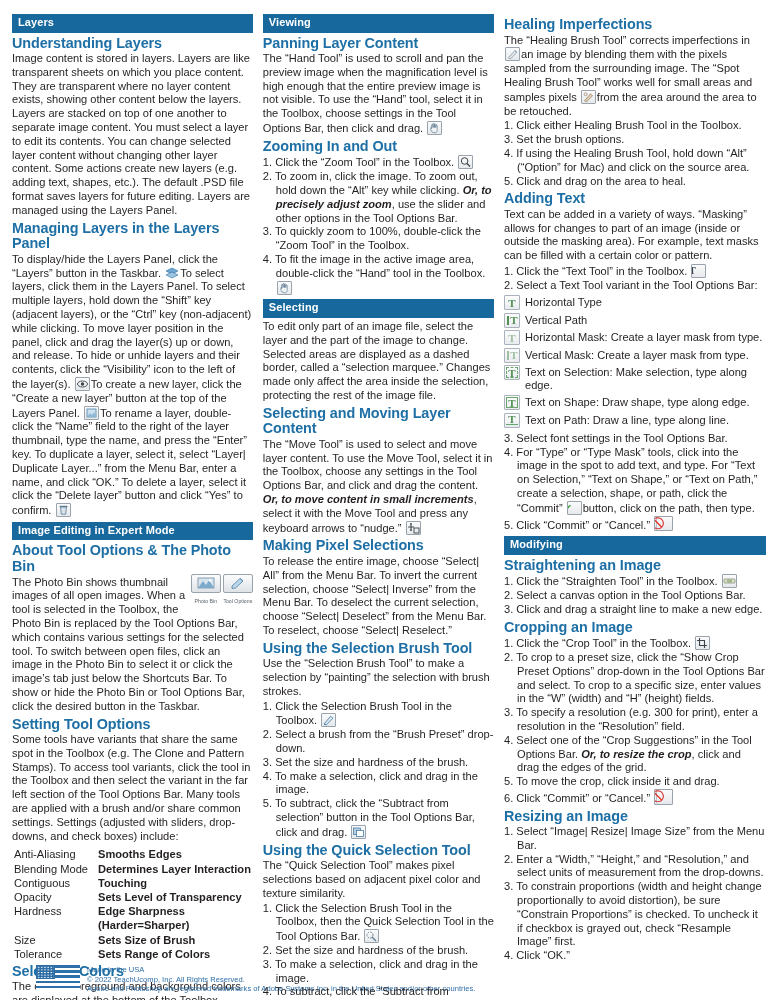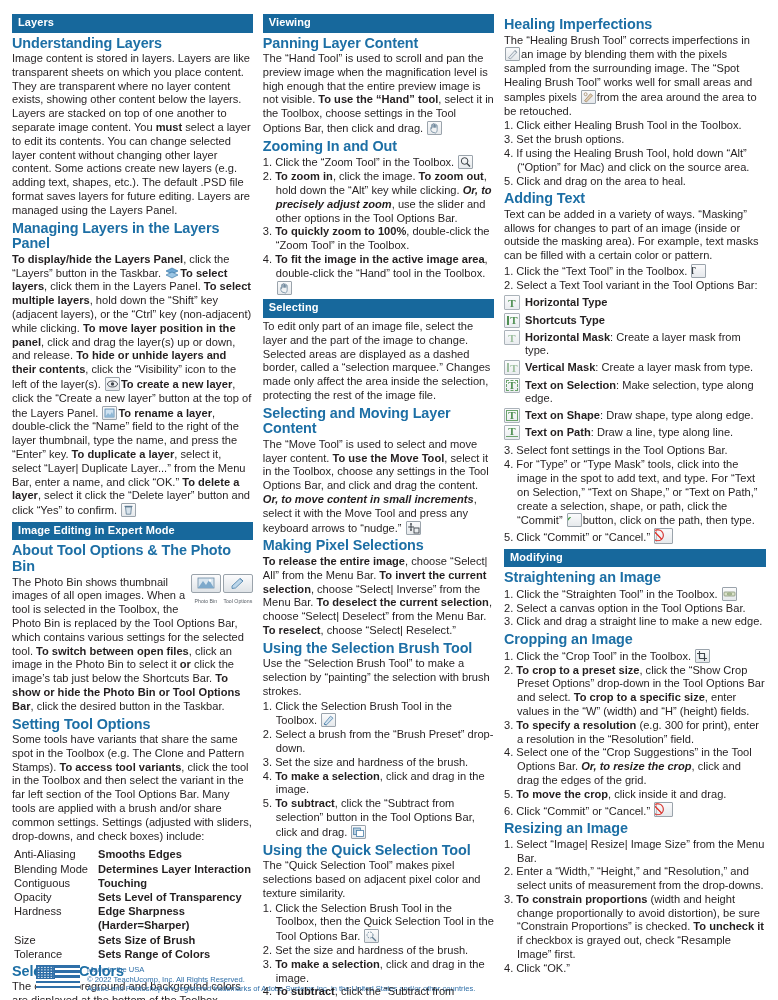--- a/index.html
+++ b/index.html
@@ -43,21 +43,21 @@
     letter-spacing: -.1px;
   }
 
   p, .li, .para {
     font-size: 11.1px;
     line-height: 1.245;
     color: #231f20;
     margin: 1px 0 0 0;
     text-align: left;
   }
-  b { font-weight: bold; margin-top: 16px; }
+  b { font-weight: normal; margin-top: 16px; }
   .bi { font-weight: bold; font-style: italic; }
 
   ol.steps { list-style: none; margin: 1px 0 0 0; }
   ol.steps > li {
     font-size: 11.1px;
     line-height: 1.245;
     padding-left: 13px;
     text-indent: -13px;
     margin: 0;
   }
@@ -346,21 +346,21 @@
         <span class="tvic">
             <span class="t">T</span>
           </span>
         <span class="tvtxt"><b>Horizontal Type</b><span></span></span>
       </div>
       <div class="tvrow">
         <span class="tvic">
             <span class="bar"></span>
             <span class="t" style="padding-left:4px;">T</span>
           </span>
-        <span class="tvtxt"><b>Shortcuts Type</b><span></span></span>
+        <span class="tvtxt"><b>Vertical Path</b><span></span></span>
       </div>
       <div class="tvrow">
         <span class="tvic light">
             <span class="t">T</span>
           </span>
         <span class="tvtxt"><b>Horizontal Mask</b><span>: Create a layer mask from type.</span></span>
       </div>
       <div class="tvrow">
         <span class="tvic light">
             <span class="bar" style="background:#9dbf9f;"></span>

